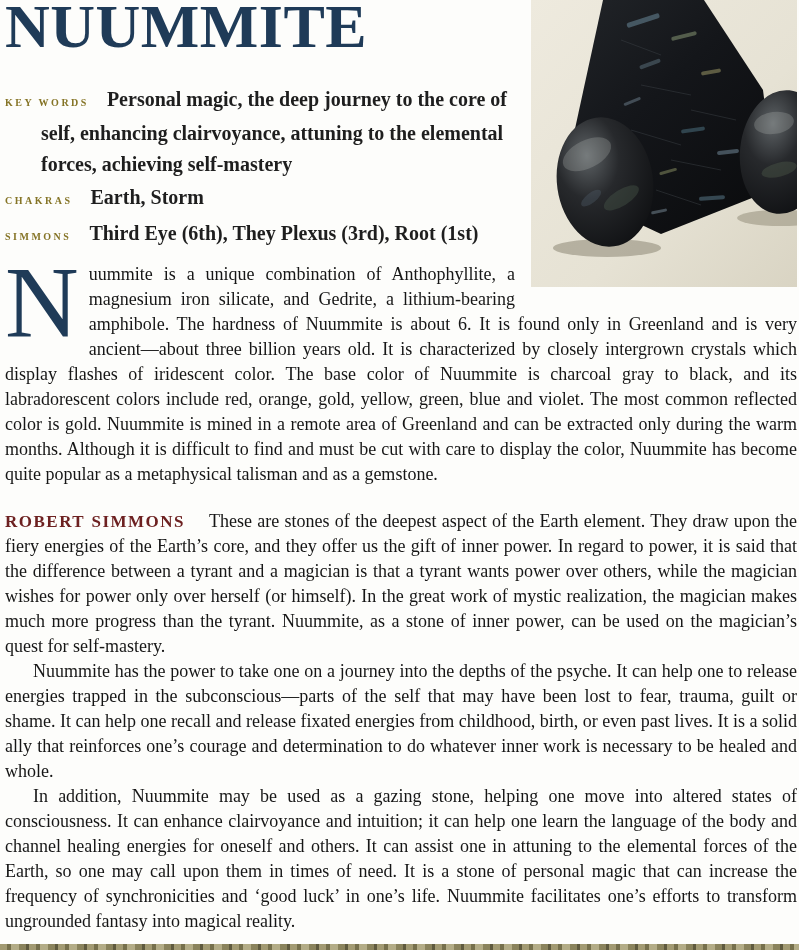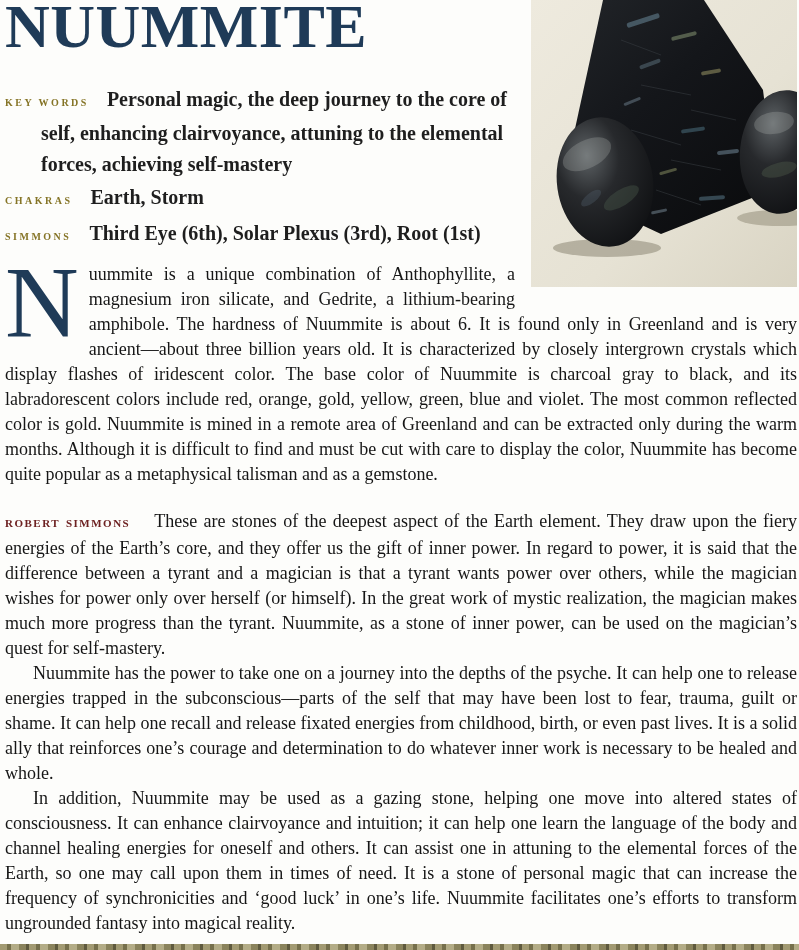--- a/index.html
+++ b/index.html
@@ -64,21 +64,21 @@
     line-height: 78px;
     height: 74px;
     margin: 2px 10px 0 0;
     color: #1f3b58;
     font-weight: normal;
   }
   p.simmons { margin-top: 22px; }
   .author-label {
     color: #6d2121;
     font-weight: bold;
-    font-size: 11px;
+    font-size: 17px;
     letter-spacing: 1.5px;
     margin-right: 24px;
   }
   p.indented { text-indent: 28px; }
   .bottom-band {
     position: absolute;
     left: 0; right: 0; bottom: 0;
     height: 6px;
     background: repeating-linear-gradient(90deg,
       #a29a72 0 7px, #76704c 7px 11px, #b3ac86 11px 19px,
@@ -151,21 +151,21 @@
   <h1 class="title">NUUMMITE</h1>
 
   <div class="props">
     <div class="prop">
       <span class="prop-label">KEY WORDS</span><span>Personal magic, the deep journey to the core of self, enhancing clairvoyance, attuning to the elemental forces, achieving self-mastery</span>
     </div>
     <div class="prop">
       <span class="prop-label">CHAKRAS</span><span>Earth, Storm</span>
     </div>
     <div class="prop">
-      <span class="prop-label">SIMMONS</span><span>Third Eye (6th), Solar Plexus (3rd), Root (1st)</span>
+      <span class="prop-label">SIMMONS</span><span>Third Eye (6th), They Plexus (3rd), Root (1st)</span>
     </div>
   </div>
 
   <p class="body-text intro"><span class="dropcap">N</span><span>uummite is a unique combination of Anthophyllite, a magnesium iron silicate, and Gedrite, a lithium-bearing amphibole. The hardness of Nuummite is about 6. It is found only in Greenland and is very ancient—about three billion years old. It is characterized by closely intergrown crystals which display flashes of iridescent color. The base color of Nuummite is charcoal gray to black, and its labradorescent colors include red, orange, gold, yellow, green, blue and violet. The most common reflected color is gold. Nuummite is mined in a remote area of Greenland and can be extracted only during the warm months. Although it is difficult to find and must be cut with care to display the color, Nuummite has become quite popular as a metaphysical talisman and as a gemstone.</span></p>
 
   <p class="body-text simmons"><span class="author-label">ROBERT SIMMONS</span><span>These are stones of the deepest aspect of the Earth element. They draw upon the fiery energies of the Earth’s core, and they offer us the gift of inner power. In regard to power, it is said that the difference between a tyrant and a magician is that a tyrant wants power over others, while the magician wishes for power only over herself (or himself). In the great work of mystic realization, the magician makes much more progress than the tyrant. Nuummite, as a stone of inner power, can be used on the magician’s quest for self-mastery.</span></p>
 
   <p class="body-text indented">Nuummite has the power to take one on a journey into the depths of the psyche. It can help one to release energies trapped in the subconscious—parts of the self that may have been lost to fear, trauma, guilt or shame. It can help one recall and release fixated energies from childhood, birth, or even past lives. It is a solid ally that reinforces one’s courage and determination to do whatever inner work is necessary to be healed and whole.</p>
 
   <p class="body-text indented">In addition, Nuummite may be used as a gazing stone, helping one move into altered states of consciousness. It can enhance clairvoyance and intuition; it can help one learn the language of the body and channel healing energies for oneself and others. It can assist one in attuning to the elemental forces of the Earth, so one may call upon them in times of need. It is a stone of personal magic that can increase the frequency of synchronicities and ‘good luck’ in one’s life. Nuummite facilitates one’s efforts to transform ungrounded fantasy into magical reality.</p>

